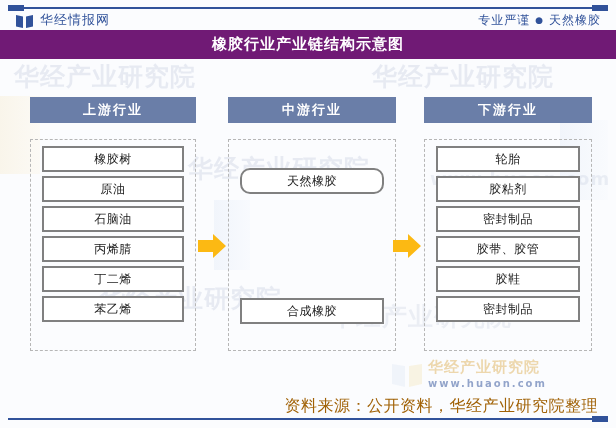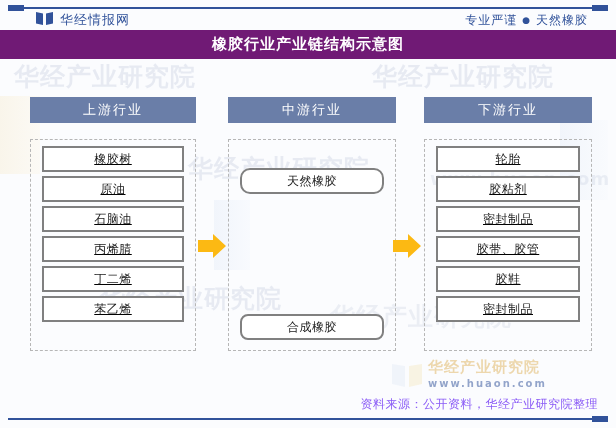--- a/index.html
+++ b/index.html
@@ -58,30 +58,30 @@
     background: #31529a;
   }
   .topline::before, .topline::after {
     content: ""; position: absolute; top: -2px; width: 16px; height: 6px;
     background: #31529a;
   }
   .topline::before { left: 0; }
   .topline::after  { right: 0; }
 
   .brand {
-    position: absolute; left: 36px; top: 11px;
-    display: flex; align-items: flex-start; gap: 7px;
+    position: absolute; left: 16px; top: 11px;
+    display: flex; align-items: flex-end; gap: 7px;
   }
   .brand-logo { width: 17px; height: 15px; display:block; }
   .brand-name {
     font-family: "DejaVu Sans", sans-serif;
     font-size: 13px; color: #31529a; letter-spacing: 1px;
   }
   .tagline {
-    position: absolute; right: 28px; top: 12px;
+    position: absolute; right: 15px; top: 12px;
     font-family: "DejaVu Sans", sans-serif;
     font-size: 12px; color: #31529a; letter-spacing: 1px;
     display:flex; align-items:center; gap:5px;
   }
   .tag-dot { font-size: 9px; line-height: 1; }
 
   
   .titlebar {
     position: absolute; left: 0; top: 30px; width: 616px; height: 29px;
     background: #701a75;
@@ -97,30 +97,29 @@
   .col-up   { left: 30px;  width: 166px; }
   .col-mid  { left: 228px; width: 168px; }
   .col-down { left: 424px; width: 168px; }
 
   .col-head {
     height: 26px; background: #6a7ea8;
     display:flex; align-items:center; justify-content:center;
   }
   .col-head-text {
     font-family: "DejaVu Sans", sans-serif;
-    font-size: 13px; font-weight: normal; color:#ffffff; letter-spacing: 2px;
+    font-size: 13px; font-weight: bold; color:#ffffff; letter-spacing: 2px;
   }
 
   .col-body {
     margin-top: 16px;
     border: 1px dashed #b6b6b6;
     background: transparent;
     padding: 6px 11px;
     box-sizing: border-box;
-    text-decoration: underline;
   }
   .col-body-up   { height: 212px; }
   .col-body-mid  { height: 212px; position: relative; }
   .col-body-down { height: 212px; text-align: right; }
 
   .cell {
     background: #ffffff;
     border: 2px solid #808080;
     height: 26px;
     margin-bottom: 4px;
@@ -128,21 +127,21 @@
     box-sizing: border-box;
   }
   .cell:last-child { margin-bottom: 14px; }
   .cell-text {
     font-family: "DejaVu Sans", sans-serif;
     font-size: 12px; color: #1a1a1a; letter-spacing: 0.5px;
   }
   
   .col-body-mid .cell { position: absolute; left: 11px; right: 11px; }
   .cell-natural   { top: 28px; border-radius: 10px; }
-  .cell-synthetic { top: 174px; border-radius: 8px; }
+  .cell-synthetic { top: 158px; }
 
   
   .arrow {
     position: absolute; top: 233px; width: 28px; height: 26px;
   }
   .arrow-1 { left: 198px; }
   .arrow-2 { left: 393px; }
 
   
   .brand-wm {
@@ -159,21 +158,21 @@
   }
   .brand-wm-url {
     font-family:"DejaVu Sans", sans-serif;
     font-size: 10px; font-weight:bold; color:#3e5da0; letter-spacing:2px;
   }
 
   
   .source {
     position: absolute; right: 18px; top: 396px;
     font-family: Liberation Sans, sans-serif;
-    font-size: 12px; color: #8b5cf6; letter-spacing: 0.5px;
+    font-size: 16px; color: #a16207; letter-spacing: 0.5px;
   }
   .footline {
     position: absolute; left: 8px; top: 418px; width: 600px; height: 2px;
     background: #31529a;
   }
   .footline::after {
     content: ""; position: absolute; right: 0; top: -2px;
     width: 16px; height: 6px; background: #31529a;
   }
 </style>

